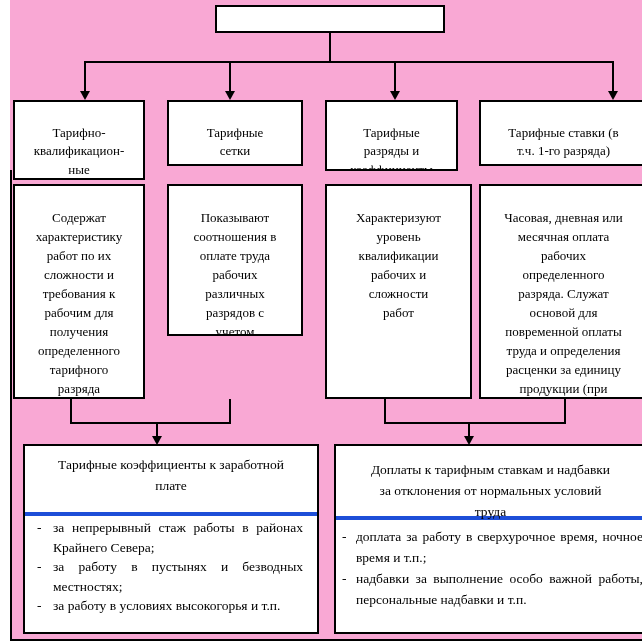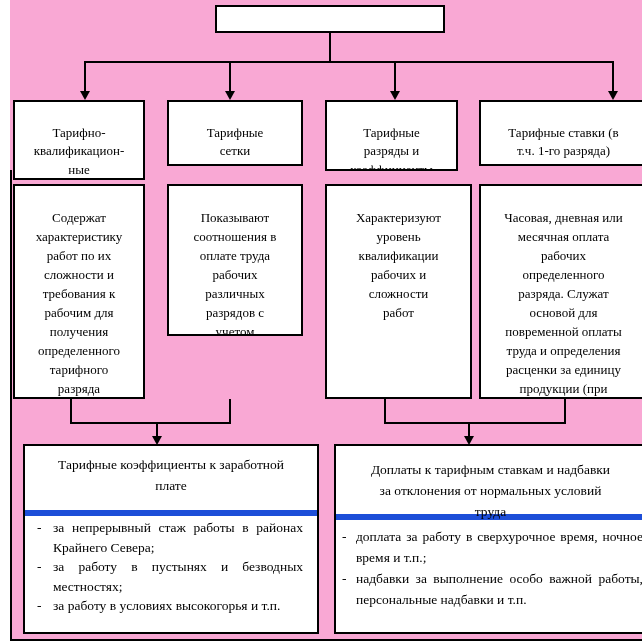--- a/index.html
+++ b/index.html
@@ -42,21 +42,21 @@
   .desc-box{font-size:13px;line-height:19px;padding-top:3px;}
   .d1{left:3px;top:184px;width:132px;height:215px;}
   .d2{left:157px;top:184px;width:136px;height:152px;}
   .d3{left:315px;top:184px;width:147px;height:215px;}
   .d4{left:469px;top:184px;width:169px;height:215px;}
   .s1{left:13px;top:444px;width:296px;height:190px;border-width:2px;}
   .s2{left:324px;top:444px;width:313px;height:190px;border-width:2px;}
   .sum-head{
     text-align:center;white-space:pre-line;
     font-size:13.5px;line-height:21px;
-    border-bottom:6px solid #1d4ed8;
+    border-bottom:4px solid #1d4ed8;
     box-sizing:border-box;
   }
   .s1 .sum-head{height:70px;padding-top:8px;}
   .s2 .sum-head{height:74px;padding-top:13px;}
   .list{padding-top:2px;}
   .s1 .list{font-size:13.5px;line-height:19.5px;padding:2px 14px 0 12px;}
   .s2 .list{font-size:13.5px;line-height:21px;padding:6px 2px 0 6px;}
   .li{display:flex;align-items:flex-start;}
   .li .marker{flex:none;text-align:left;}
   .s1 .li .marker{width:16px;}

